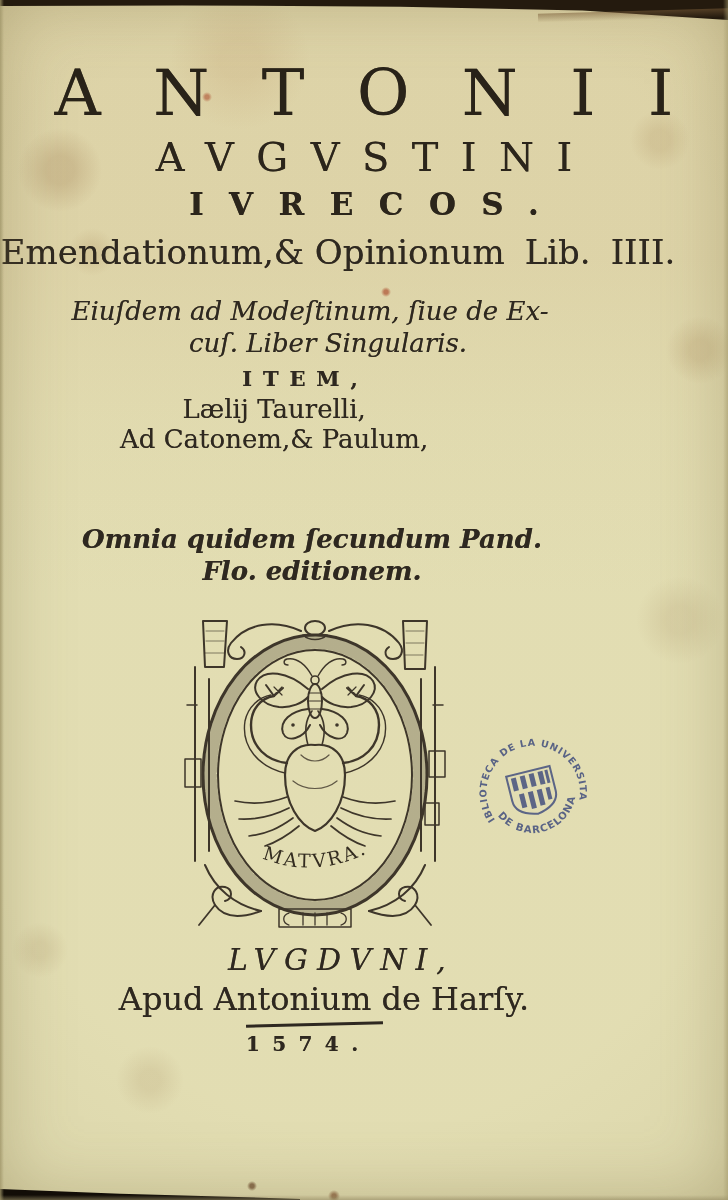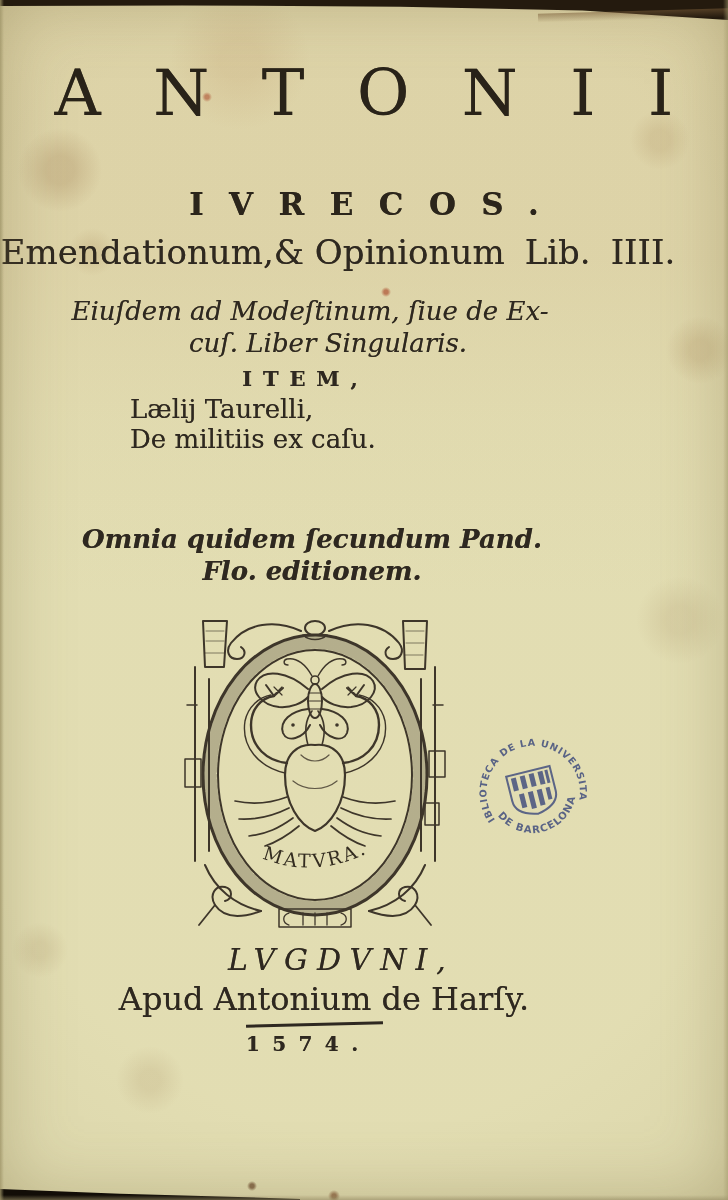--- a/index.html
+++ b/index.html
@@ -44,51 +44,52 @@
   .l{position:absolute;left:0;width:728px;text-align:center;white-space:nowrap;
      text-shadow:0 0 .5px rgba(45,35,22,.65);}
   .title1{top:56px;font-size:64px;letter-spacing:.82em;text-indent:.82em;color:#292319;}
   .title2{top:134px;font-size:40px;letter-spacing:.56em;text-indent:.56em;color:#2b251b;}
   .title3{top:186px;font-size:31px;letter-spacing:.82em;text-indent:.82em;font-weight:bold;color:#2b251b;}
   .workline{top:232px;font-size:34px;transform:translateX(-26px);}
   .workline .gap{display:inline-block;width:20px;}
   .sub1{top:296px;font-size:26px;font-style:italic;transform:translateX(-54px);}
   .sub2{top:328px;font-size:26px;font-style:italic;transform:translateX(-36px);}
   .item-h{top:366px;font-size:21px;letter-spacing:.52em;text-indent:.52em;transform:translateX(-64px);font-weight:bold;}
-  .contents{position:absolute;top:394px;left:130px;font-size:26px;line-height:30px;
-     text-align:left;text-shadow:0 0 .5px rgba(45,35,22,.65);}
+  .contents{position:absolute;top:394px;left:120px;font-size:26px;line-height:30px;
+     text-align:center;text-shadow:0 0 .5px rgba(45,35,22,.65);}
   .note1{top:524px;font-size:26px;font-style:italic;font-weight:bold;transform:translateX(-52px);}
   .note2{top:556px;font-size:26px;font-style:italic;font-weight:bold;transform:translateX(-52px);}
   .emblem{position:absolute;left:175px;top:613px;width:280px;height:322px;}
   .stamp{position:absolute;left:467px;top:726px;width:132px;height:132px;
      transform:rotate(-14deg);opacity:.93;}
   .place{top:942px;font-size:30px;font-style:italic;letter-spacing:.3em;text-indent:.3em;transform:translateX(-27px);}
   .publisher{top:980px;font-size:32px;transform:translateX(-40px);}
   .rule{position:absolute;left:246px;top:1023px;width:137px;height:2.5px;background:#2e2820;transform:rotate(-1.4deg);}
   .year{top:1032px;font-size:20px;letter-spacing:.62em;text-indent:.62em;font-weight:bold;transform:translateX(-62px);}
 </style>
 </head>
 <body>
 
 <div class="page">
   <div class="paper"></div>
 
   <div class="l title1">ANTONII</div>
+  <div class="l title2">AVGVSTINI</div>
   <div class="l title3">IVRECOS.</div>
 
   <div class="l workline"><span>Emendationum,&amp; Opinionum</span><span class="gap"></span><span>Lib.</span><span class="gap"></span><span>IIII.</span></div>
 
   <div class="l sub1">Eiuſdem ad Modeſtinum, ſiue de Ex-</div>
   <div class="l sub2">cuſ. Liber Singularis.</div>
 
   <div class="l item-h">ITEM,</div>
 
   <div class="contents">
     <div>Lælij Taurelli,</div>
-    <div>De militiis ex caſu.</div>
+    <div>Ad Catonem,&amp; Paulum,</div>
   </div>
 
   <div class="l note1">Omnia quidem ſecundum Pand.</div>
   <div class="l note2">Flo. editionem.</div>
 
   <svg class="emblem" viewBox="0 0 280 322">
     <g stroke="#3e362a" fill="none" stroke-width="2" stroke-linecap="round" stroke-linejoin="round">
 
       <g>
         <path d="M28,8 h24 l-3,46 h-19 z"></path>

